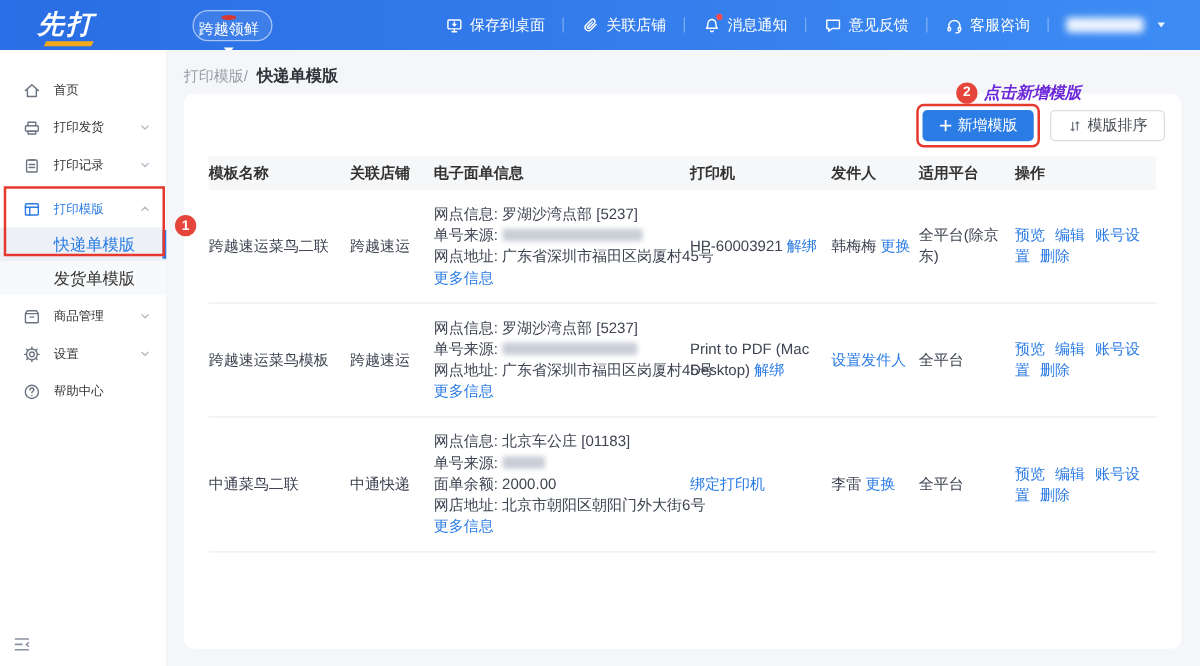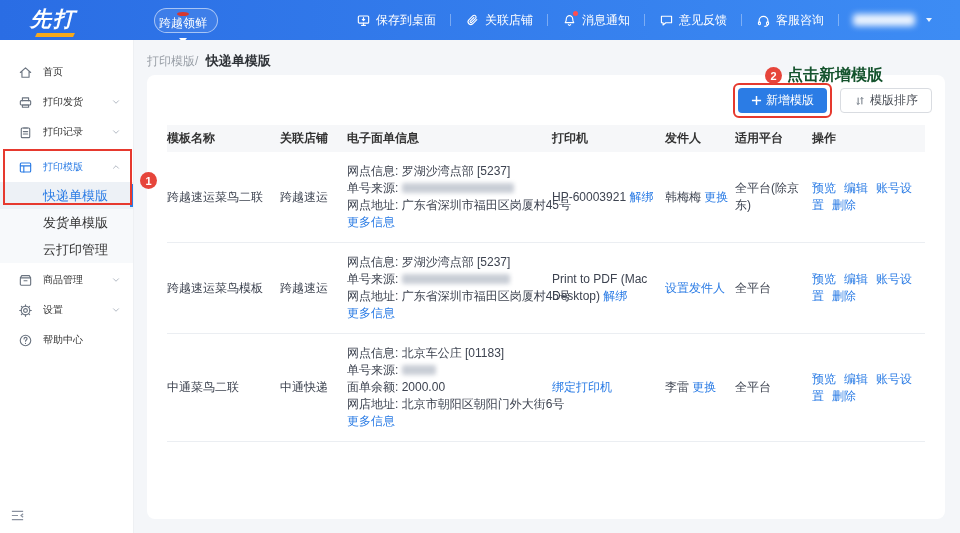--- a/index.html
+++ b/index.html
@@ -61,21 +61,21 @@
   .info-line { line-height:17px; white-space:nowrap; }
   .link { color:#2b7ce5; cursor:pointer; }
   .actions .link { margin-right:8px; }
   .redacted { display:inline-block; height:10px; background:#c9ced6; border-radius:2px; filter:blur(2px); vertical-align:-1px; }
 
   
   .ann-box-sidebar { position:absolute; left:3px; top:149px; width:129px; height:56px; border:2px solid #e6392e; z-index:30; pointer-events:none; }
   .num-circle { width:17px; height:17px; border-radius:50%; background:#e6453b; color:#fff; font-size:11px; font-weight:700; display:flex; align-items:center; justify-content:center; }
   .ann-step1 { position:absolute; left:140px; top:172px; z-index:31; }
   .ann-step2 { position:absolute; left:765px; top:65px; z-index:31; display:flex; align-items:center; gap:5px; }
-  .ann-step2 .ann-text { color:#14532d; font-size:16px; font-weight:700; white-space:nowrap; }
+  .ann-step2 .ann-text { color:#6d28d9; font-size:13px; font-weight:700; white-space:nowrap;font-style:italic; }
 </style>
 </head>
 <body>
 
 <div class="topbar">
   <div class="logo">先打</div>
   <div class="store-pill">
     <span class="store-logo"></span>
     <span>跨越领鲜</span>
     <span class="caret"></span>
@@ -190,23 +190,20 @@
             <path d="M4 10l4-4 4 4"></path>
           </svg>
         </span>
       </div>
       <div class="submenu">
         <div class="sub-item active">
           <span>快递单模版</span>
         </div>
         <div class="sub-item">
           <span>发货单模版</span>
-        </div>
-        <div class="sub-item">
-          <span>云打印管理</span>
         </div>
       </div>
       <div class="side-item">
         <span class="s-icon">
           <svg width="15" height="15" viewBox="0 0 16 16" fill="none" stroke="currentColor" stroke-width="1.2" stroke-linecap="round" stroke-linejoin="round">
             <rect x="2.5" y="5.2" width="11" height="7.8" rx="1"></rect>
             <path d="M2.5 5.2L4 2.8h8l1.5 2.4M6.4 8.2h3.2"></path>
           </svg>
         </span>
         <span>商品管理</span>

